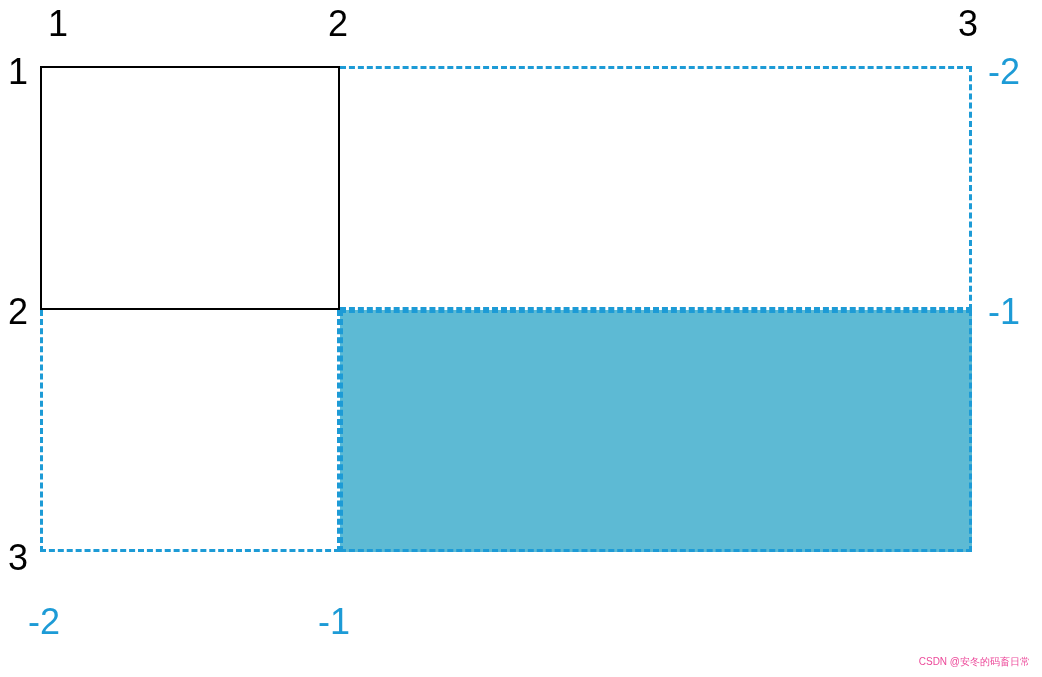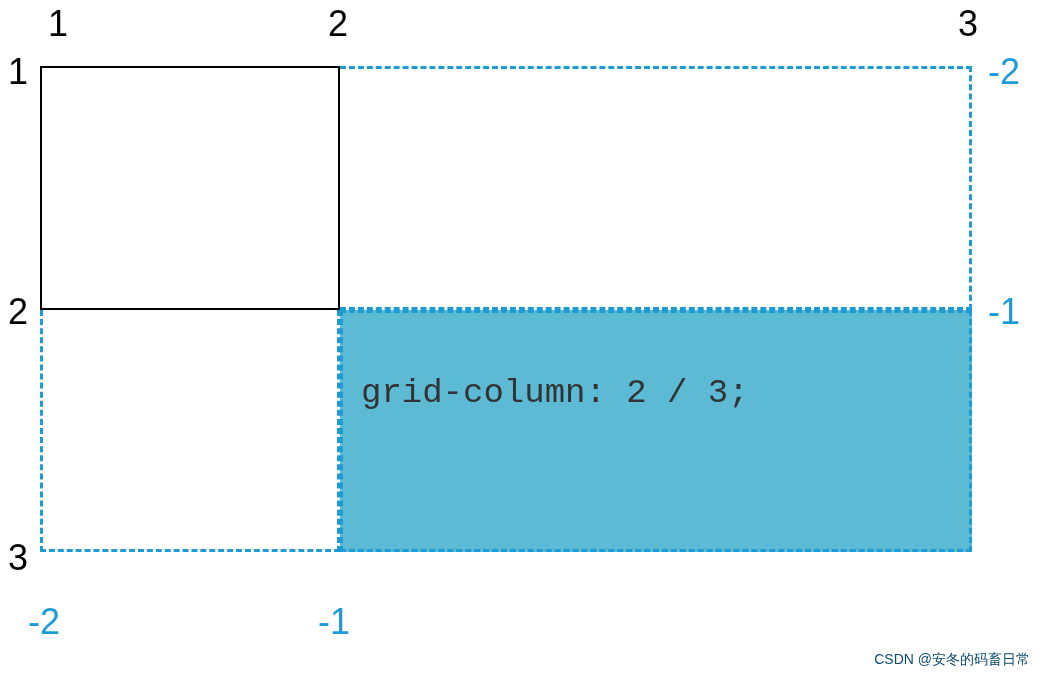--- a/index.html
+++ b/index.html
@@ -10,21 +10,21 @@
   .gridArea{position:absolute;left:40px;top:66px;width:932px;height:486px;}
   
   .cell-solid{position:absolute;left:0;top:0;width:300px;height:244px;border:2px solid #000;box-sizing:border-box;}
   
   .dashed{border:3px dashed #1d9bd6;box-sizing:border-box;}
   .dash-top-right{position:absolute;left:300px;top:0;width:632px;height:244px;}
   .dash-bottom-left{position:absolute;left:0;top:244px;width:300px;height:242px;}
   .dash-bottom-right{position:absolute;left:300px;top:244px;width:632px;height:242px;background:#5dbad4;}
   
   .code{position:absolute;font-family:"Courier New",Courier,monospace;font-size:34px;color:#333;white-space:pre;line-height:1.55;}
-  .watermark{position:absolute;right:12px;bottom:8px;font-size:14px;color:#0c4a6e;}
+  .watermark{position:absolute;right:12px;bottom:8px;font-size:10px;color:#ec4899;}
 </style>
 </head>
 <body>
 
 <div class="stage">
 
   <span class="num" style="left:48px;top:6px">1</span>
   <span class="num" style="left:328px;top:6px">2</span>
   <span class="num" style="left:958px;top:6px">3</span>
 
@@ -35,19 +35,18 @@
   <span class="num num-blue" style="left:988px;top:54px">-2</span>
   <span class="num num-blue" style="left:988px;top:294px">-1</span>
 
   <span class="num num-blue" style="left:28px;top:604px">-2</span>
   <span class="num num-blue" style="left:318px;top:604px">-1</span>
 
   <div class="gridArea">
     <div class="dash-top-right dashed" style="border-left:none;"></div>
     <div class="dash-bottom-left dashed" style="border-top:none;"></div>
     <div class="dash-bottom-right dashed">
-      <div class="code" style="left:18px;top:54px;">grid-column: 2 / 3;</div>
     </div>
     <div class="cell-solid"></div>
   </div>
 
   <span class="watermark">CSDN @安冬的码畜日常</span>
 </div>
 
 </body></html>

